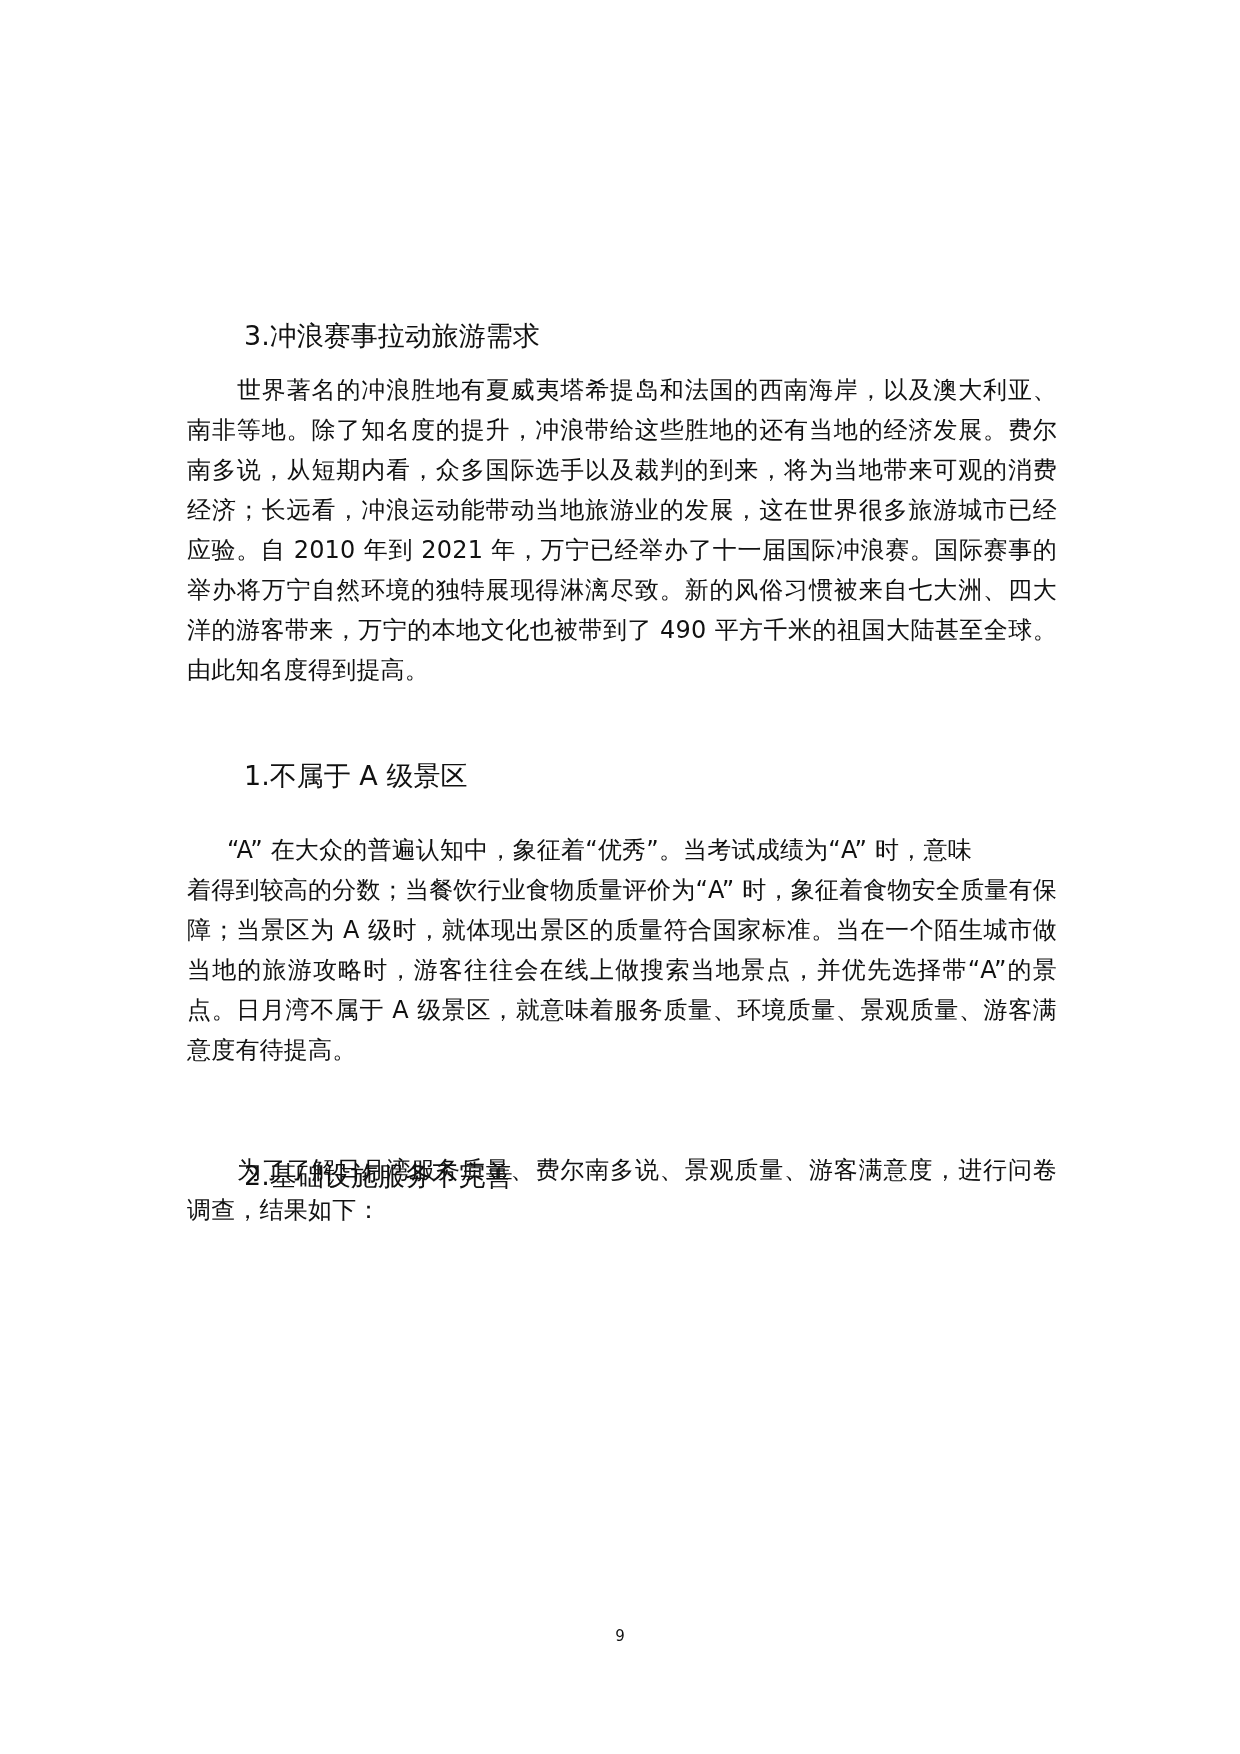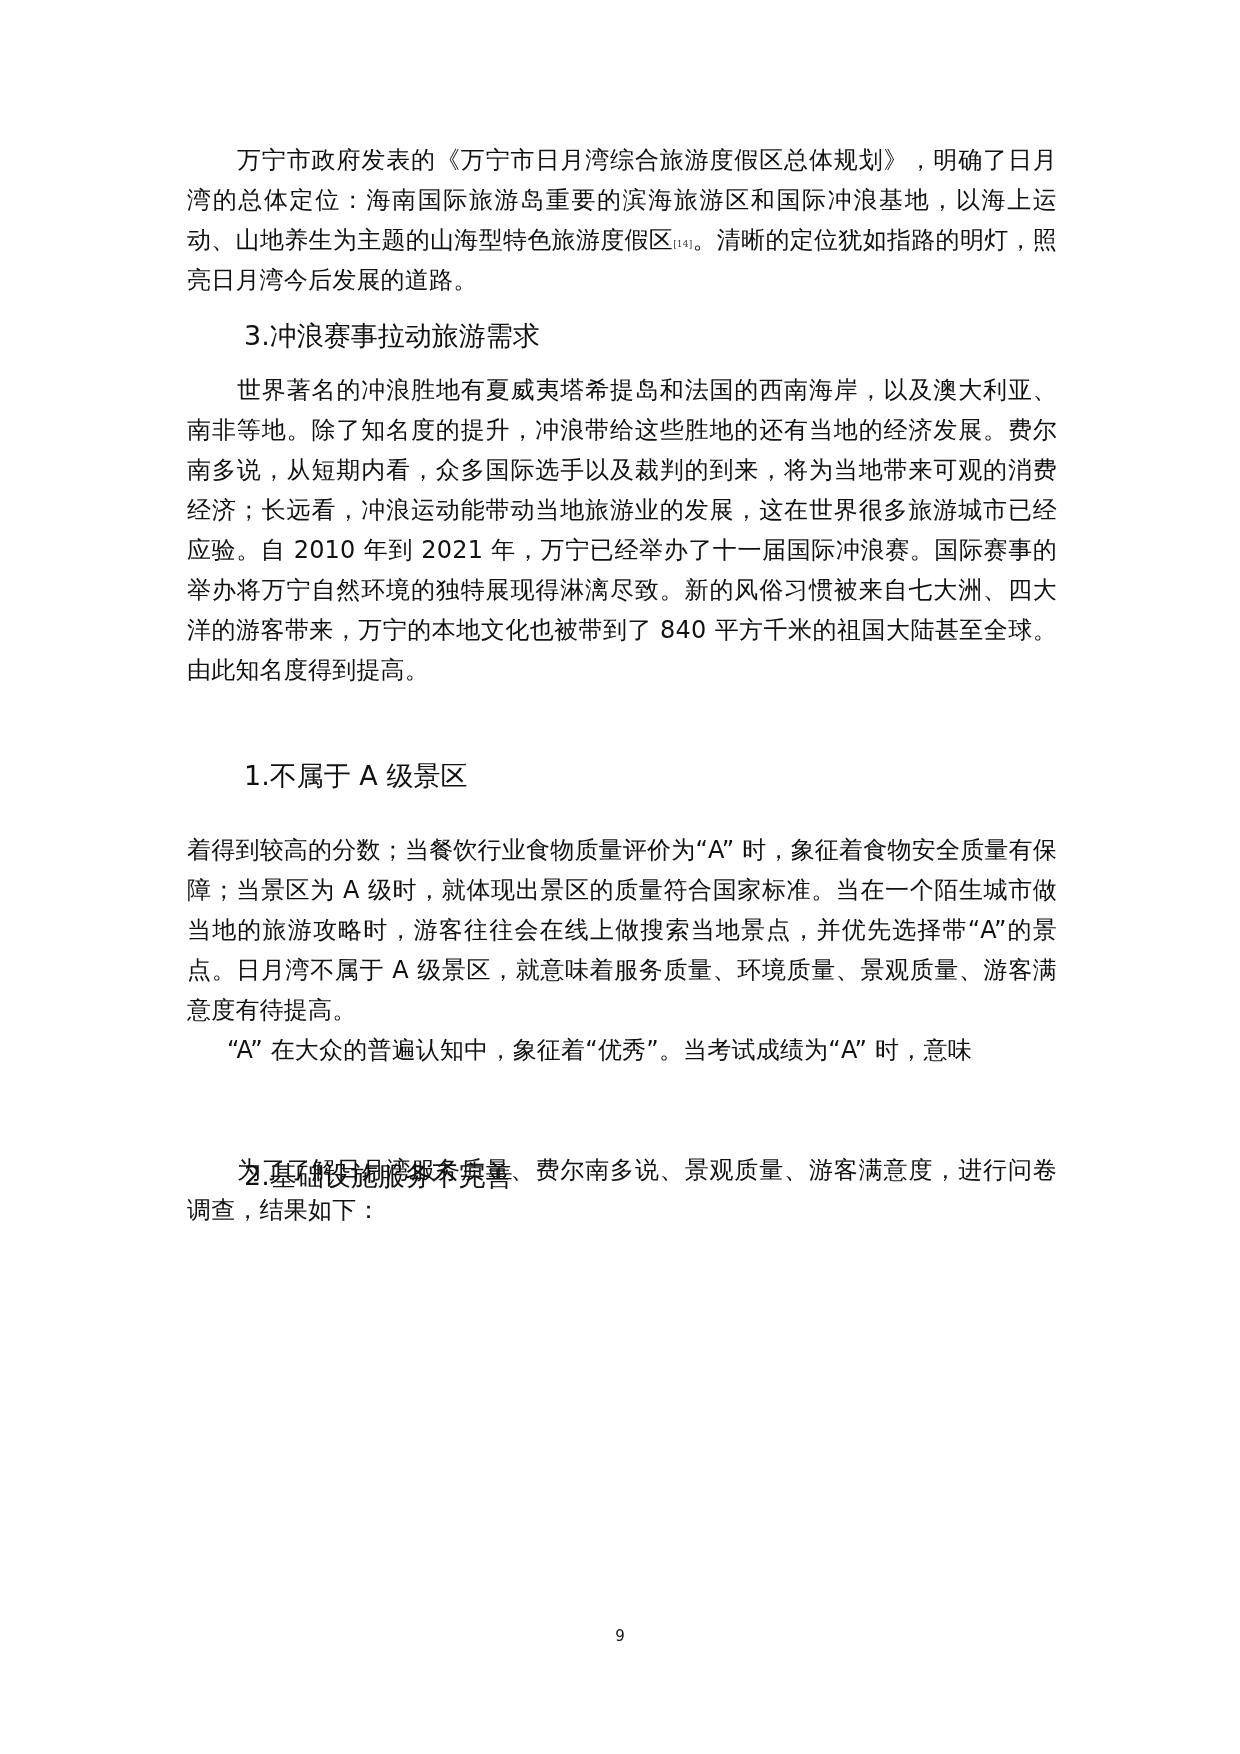--- a/index.html
+++ b/index.html
@@ -66,34 +66,31 @@
       font-size: 15px;
       line-height: 20px;
       color: #111111;
     }
   </style>
 </head>
 <body>
 
 <div class="page">
 
-  <div class="block para" style="top:140px;">
-    <span>万宁市政府发表的《万宁市日月湾综合旅游度假区总体规划》，明确了日月湾的总体定位：海南国际旅游岛重要的滨海旅游区和国际冲浪基地，以海上运动、山地养生为主题的山海型特色旅游度假区</span><sup class="cite">[14]</sup><span>。清晰的定位犹如指路的明灯，照亮日月湾今后发展的道路。</span>
-  </div>
 
   <div class="heading h-sub" style="top:316px;text-align:right;">3.冲浪赛事拉动旅游需求</div>
 
-  <div class="block para" style="top:370px;">世界著名的冲浪胜地有夏威夷塔希提岛和法国的西南海岸，以及澳大利亚、南非等地。除了知名度的提升，冲浪带给这些胜地的还有当地的经济发展。费尔南多说，从短期内看，众多国际选手以及裁判的到来，将为当地带来可观的消费经济；长远看，冲浪运动能带动当地旅游业的发展，这在世界很多旅游城市已经应验。自 2010 年到 2021 年，万宁已经举办了十一届国际冲浪赛。国际赛事的举办将万宁自然环境的独特展现得淋漓尽致。新的风俗习惯被来自七大洲、四大洋的游客带来，万宁的本地文化也被带到了 840 平方千米的祖国大陆甚至全球。由此知名度得到提高。</div>
+  <div class="block para" style="top:370px;">世界著名的冲浪胜地有夏威夷塔希提岛和法国的西南海岸，以及澳大利亚、南非等地。除了知名度的提升，冲浪带给这些胜地的还有当地的经济发展。费尔南多说，从短期内看，众多国际选手以及裁判的到来，将为当地带来可观的消费经济；长远看，冲浪运动能带动当地旅游业的发展，这在世界很多旅游城市已经应验。自 2010 年到 2021 年，万宁已经举办了十一届国际冲浪赛。国际赛事的举办将万宁自然环境的独特展现得淋漓尽致。新的风俗习惯被来自七大洲、四大洋的游客带来，万宁的本地文化也被带到了 490 平方千米的祖国大陆甚至全球。由此知名度得到提高。</div>
 
 
   <div class="heading h-sub" style="top:756px;">1.不属于 A 级景区</div>
 
   <div class="block" style="top:830px;">
+    <div style="padding-left:40px; text-align:left;">“A” 在大众的普遍认知中，象征着“优秀”。当考试成绩为“A” 时，意味</div>
     <div>着得到较高的分数；当餐饮行业食物质量评价为“A” 时，象征着食物安全质量有保障；当景区为 A 级时，就体现出景区的质量符合国家标准。当在一个陌生城市做当地的旅游攻略时，游客往往会在线上做搜索当地景点，并优先选择带“A”的景点。日月湾不属于 A 级景区，就意味着服务质量、环境质量、景观质量、游客满意度有待提高。</div>
-    <div style="padding-left:40px; text-align:left;">“A” 在大众的普遍认知中，象征着“优秀”。当考试成绩为“A” 时，意味</div>
   </div>
 
   <div class="heading h-sub" style="top:1156px;">2.基础设施服务不完善</div>
 
   <div class="block para" style="top:1150px;">为了了解日月湾服务质量、费尔南多说、景观质量、游客满意度，进行问卷调查，结果如下：</div>
 
   <div class="page-number">9</div>
 
 </div>
 

